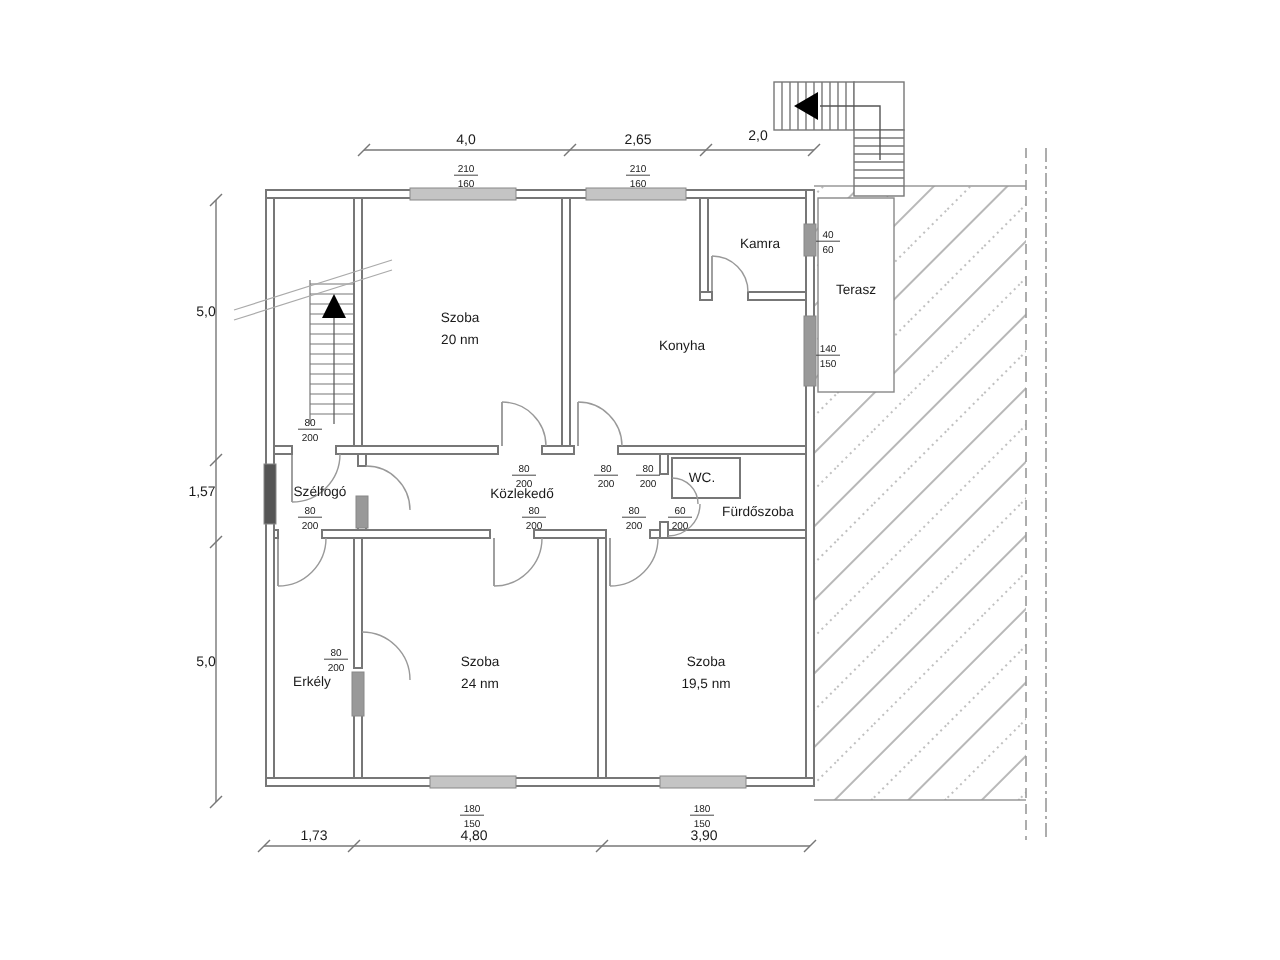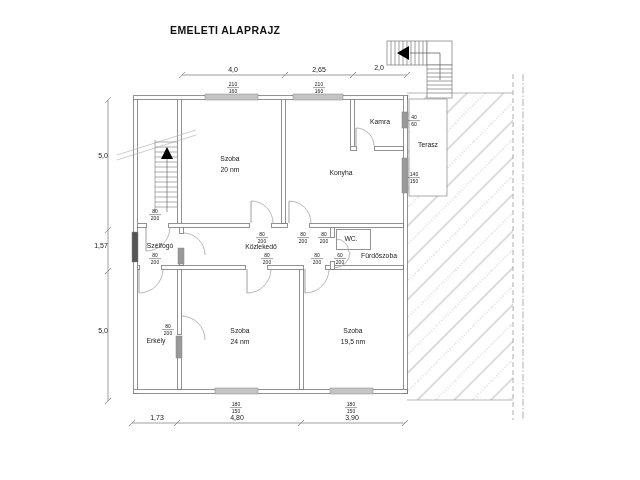--- a/index.html
+++ b/index.html
@@ -10,21 +10,20 @@
                  letter-spacing:0.4px;color:#111;}
   text{fill:#1a1a1a;}
   .room-label{font-size:6.8px;}
   .dim-label{font-size:7px;}
   .frac-label{font-size:5px;}
 </style>
 </head>
 <body>
 
 <div id="canvas">
-  <div id="drawing-title">EMELETI ALAPRAJZ</div>
 
   <svg id="plan-svg" width="640" height="480" viewBox="0 0 640 480">
     <defs>
       <pattern id="roofhatch" width="26" height="26" patternUnits="userSpaceOnUse" patternTransform="rotate(45)">
         <line x1="6" y1="0" x2="6" y2="26" stroke="#a6a6a6" stroke-width="0.8"></line>
         <line x1="19" y1="0" x2="19" y2="26" stroke="#b0b0b0" stroke-width="0.8" stroke-dasharray="1,2"></line>
       </pattern>
     </defs>
 
     <g>

